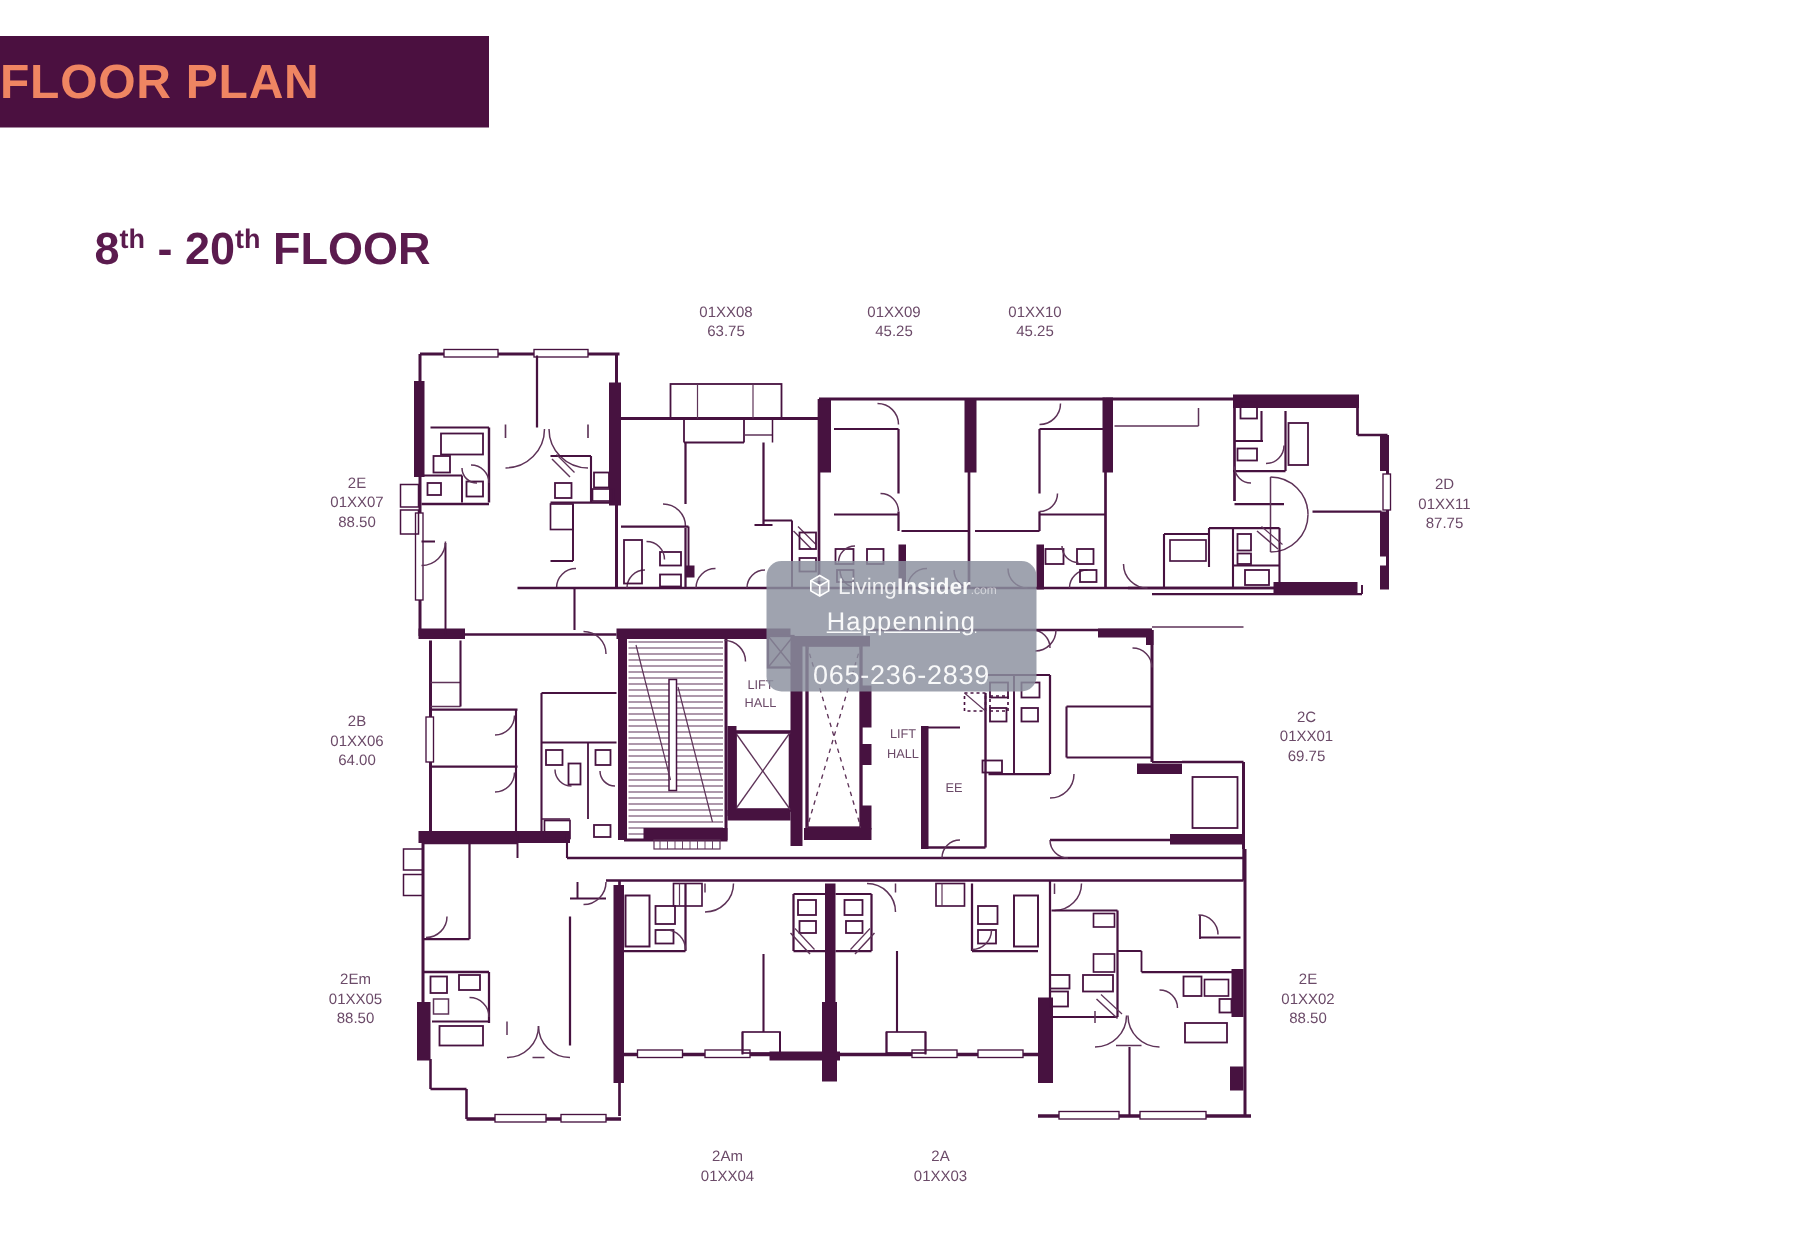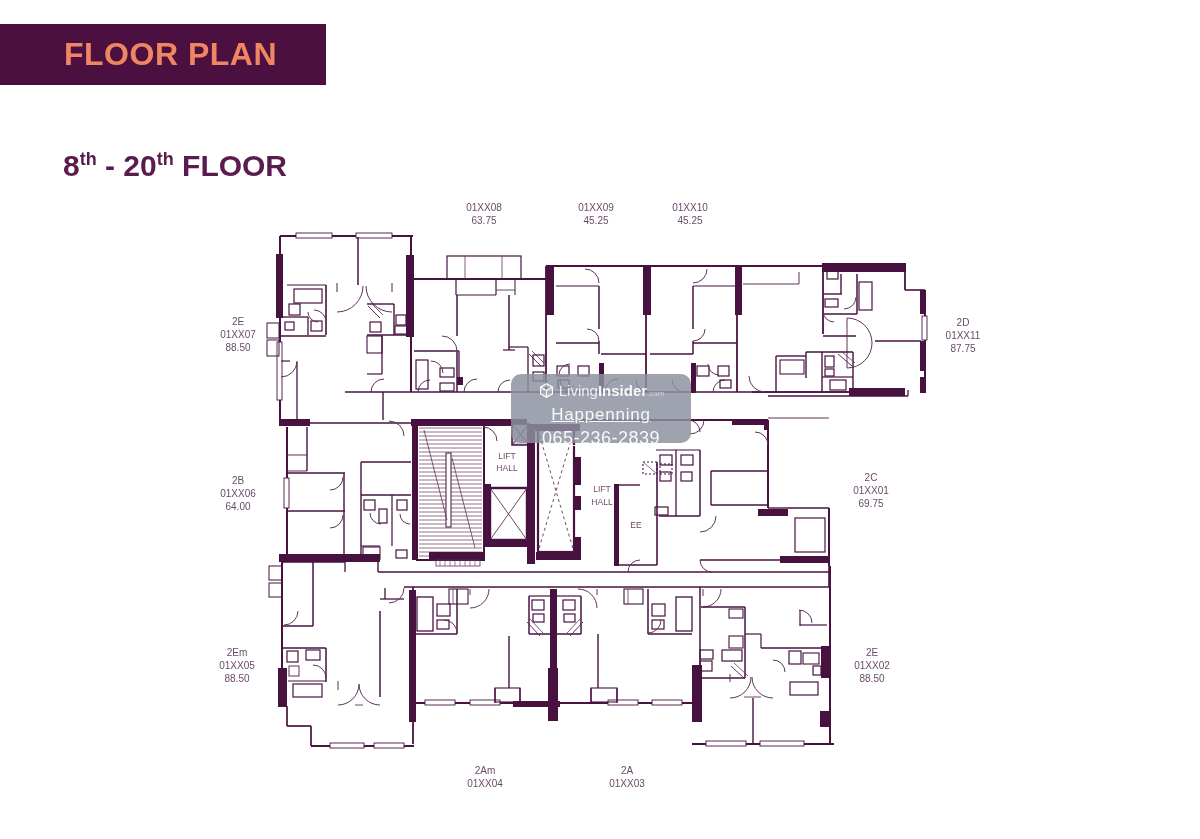--- a/index.html
+++ b/index.html
@@ -1,27 +1,27 @@
 <!DOCTYPE html>
 <html><head>
 <meta charset="utf-8">
 <style>
   html,body { margin:0; padding:0; width:1200px; height:839px; background:#ffffff; overflow:hidden; }
   body { font-family:"Liberation Sans", sans-serif; position:relative; }
   .hdr { position:absolute; left:0; top:24px; width:326px; height:61px; background:#4b1040; }
-  .hdr div { color:#ef8562; font-size:32px; font-weight:bold; line-height:61px; padding-left:64px; letter-spacing:0.5px; }
+  .hdr div { color:#ef8562; font-size:32px; font-weight:bold; line-height:61px; letter-spacing:0.5px; }
   .title { position:absolute; left:63px; top:149px; color:#5b1b4e; font-size:30px; font-weight:bold; }
   .title sup { font-size:18px; }
-  .wm { position:absolute; left:511px; top:374px; width:180px; height:69px; background:rgba(140,144,159,0.83); border-radius:10px; color:rgba(255,255,255,0.93); text-align:center; }
+  .wm { position:absolute; left:511px; top:374px; width:180px; height:87px; background:rgba(140,144,159,0.83); border-radius:10px; color:rgba(255,255,255,0.93); text-align:center; }
   .wm .r1 { margin-top:8px; font-size:15px; height:20px; }
   .wm .r1 .lv { font-weight:300; color:rgba(255,255,255,0.85); }
   .wm .r1 .ins { font-weight:bold; }
   .wm .r1 .com { font-size:8px; color:rgba(255,255,255,0.55); }
   .wm .r2 { font-size:17px; line-height:23px; margin-top:1px; font-weight:300; letter-spacing:0.8px;text-decoration:underline; }
-  .wm .r3 { font-size:18px; line-height:24px; margin-top:0px; font-weight:300; letter-spacing:0.5px;text-decoration:underline; }
+  .wm .r3 { font-size:18px; line-height:24px; margin-top:12px; font-weight:300; letter-spacing:0.5px; }
 </style>
 </head>
 <body>
 
 <div class="hdr">
     <div>FLOOR PLAN</div>
   </div>
 
 <div class="title">8<sup>th</sup> - 20<sup>th</sup> FLOOR</div>
 

